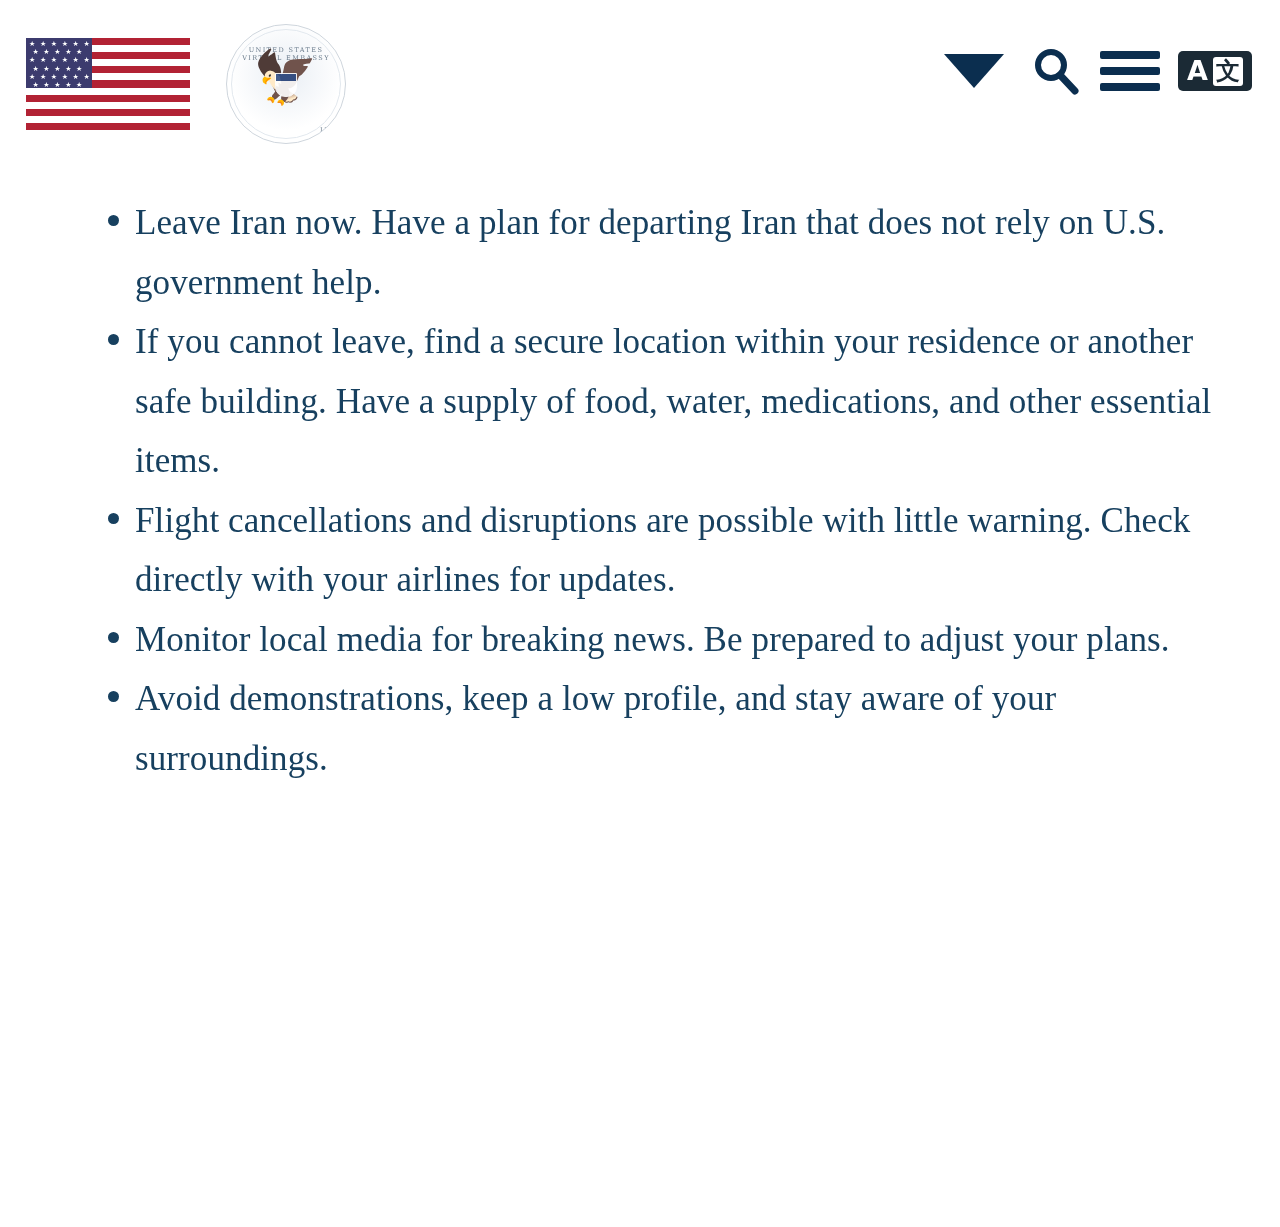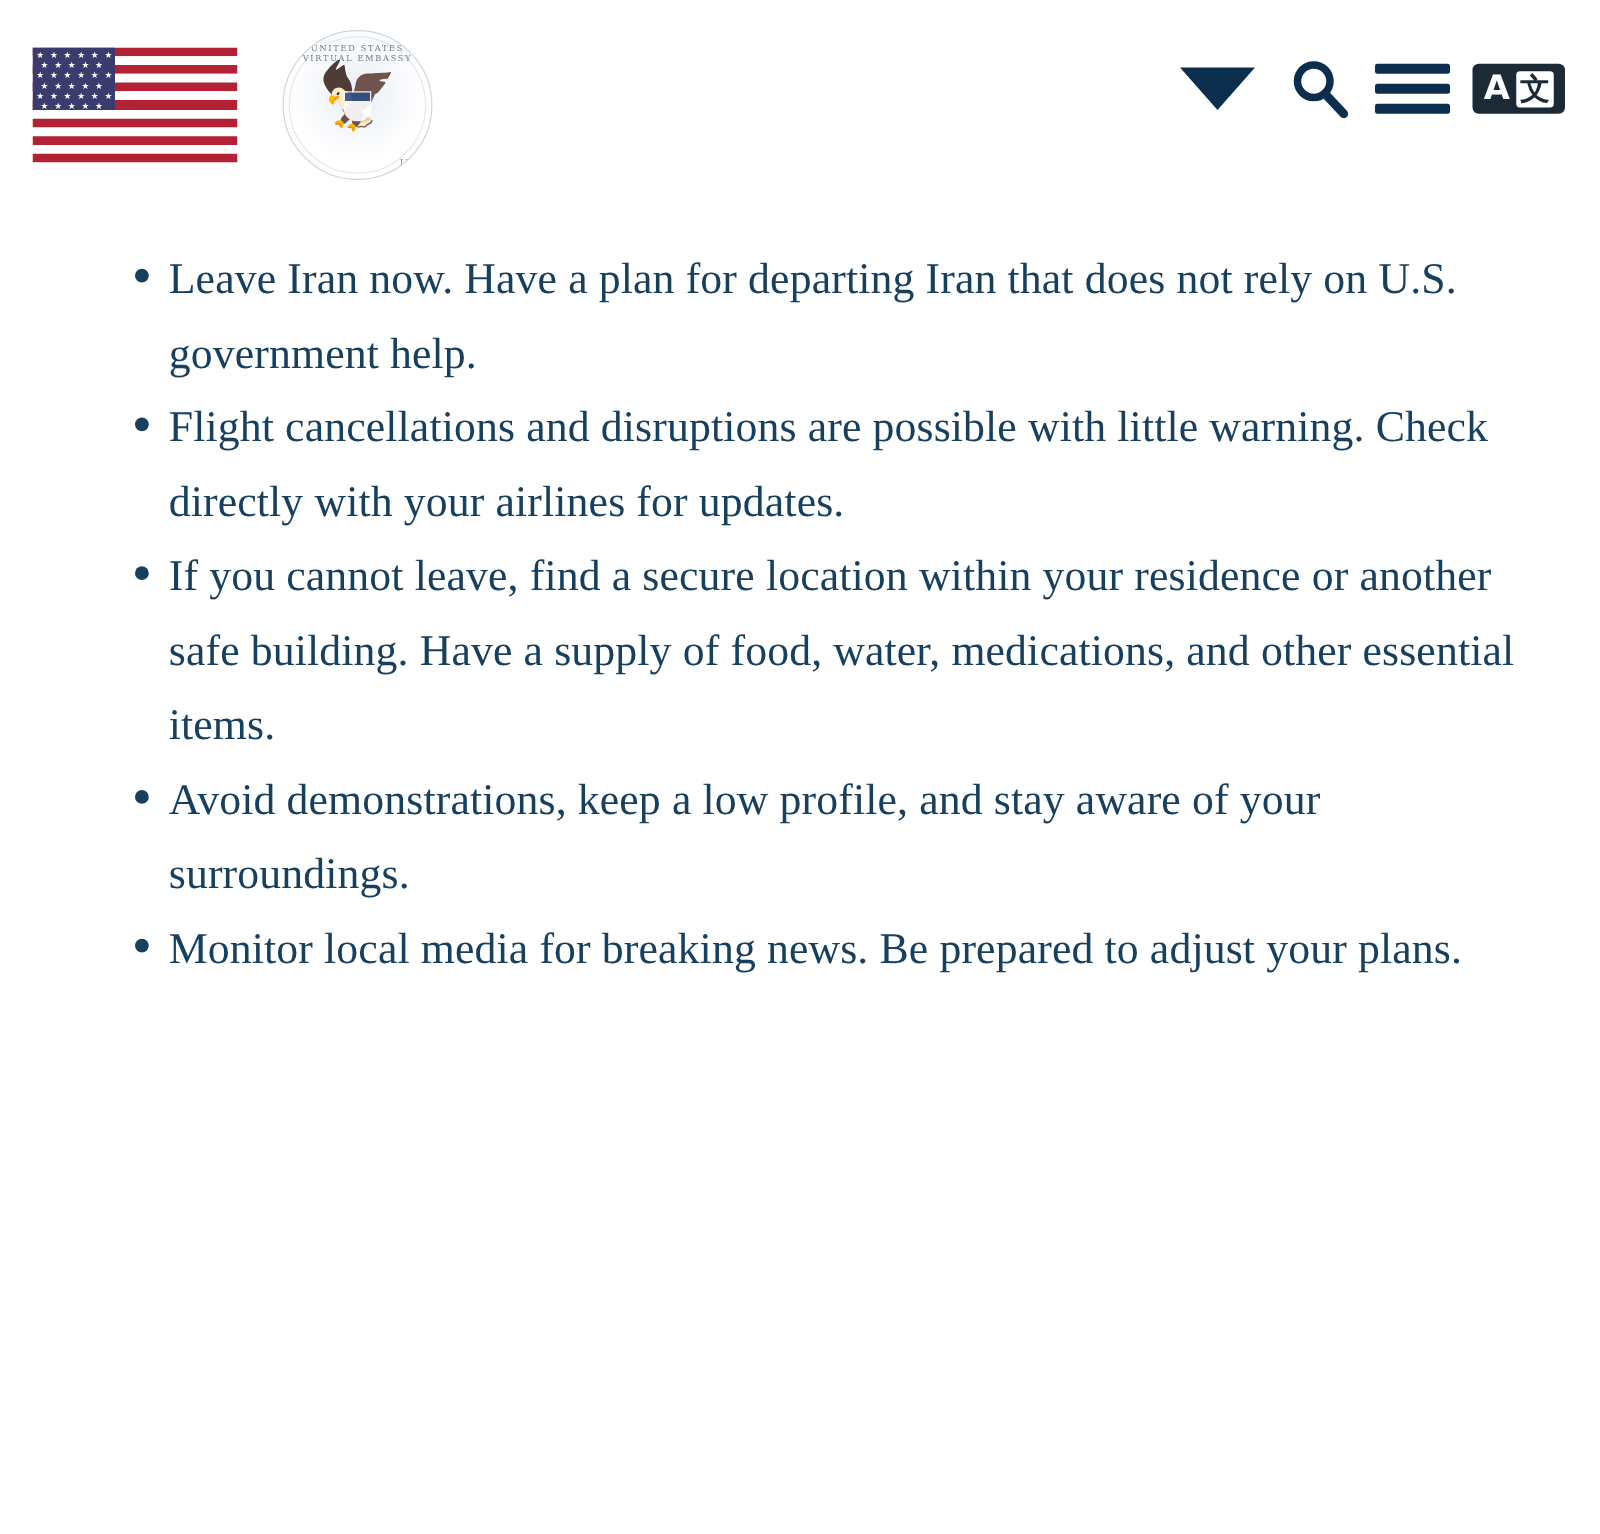--- a/index.html
+++ b/index.html
@@ -83,21 +83,21 @@
     overflow: hidden;
   }
   .seal .ring-text {
     position: absolute;
     inset: 4px;
     border-radius: 50%;
     border: 1px solid #e2e8ee;
   }
   .seal .ring-top {
     position: absolute;
-    top: 10px; left: 0; right: 0;
+    top: 21px; left: 0; right: 0;
     text-align: center;
     font-size: 6.5px;
     letter-spacing: 1.4px;
     color: #6b7c8c;
     font-family: "DejaVu Serif", serif;
   }
   .seal .ring-bottom {
     position: absolute;
     bottom: 9px; left: 0; right: 0;
     text-align: right;
@@ -269,28 +269,28 @@
 </div>
 
 <div class="content">
   <ul class="advice-list">
     <li>
       <span class="bullet"></span>
       <span>Leave Iran now. Have a plan for departing Iran that does not rely on U.S. government help.</span>
     </li>
     <li>
       <span class="bullet"></span>
+      <span>If you cannot leave, find a secure location within your residence or another safe building. Have a supply of food, water, medications, and other essential items.</span>
+    </li>
+    <li>
+      <span class="bullet"></span>
       <span>Flight cancellations and disruptions are possible with little warning. Check directly with your airlines for updates.</span>
     </li>
     <li>
       <span class="bullet"></span>
-      <span>If you cannot leave, find a secure location within your residence or another safe building. Have a supply of food, water, medications, and other essential items.</span>
+      <span>Monitor local media for breaking news. Be prepared to adjust your plans.</span>
     </li>
     <li>
       <span class="bullet"></span>
       <span>Avoid demonstrations, keep a low profile, and stay aware of your surroundings.</span>
-    </li>
-    <li>
-      <span class="bullet"></span>
-      <span>Monitor local media for breaking news. Be prepared to adjust your plans.</span>
     </li>
   </ul>
 </div>
 
 </body></html>

